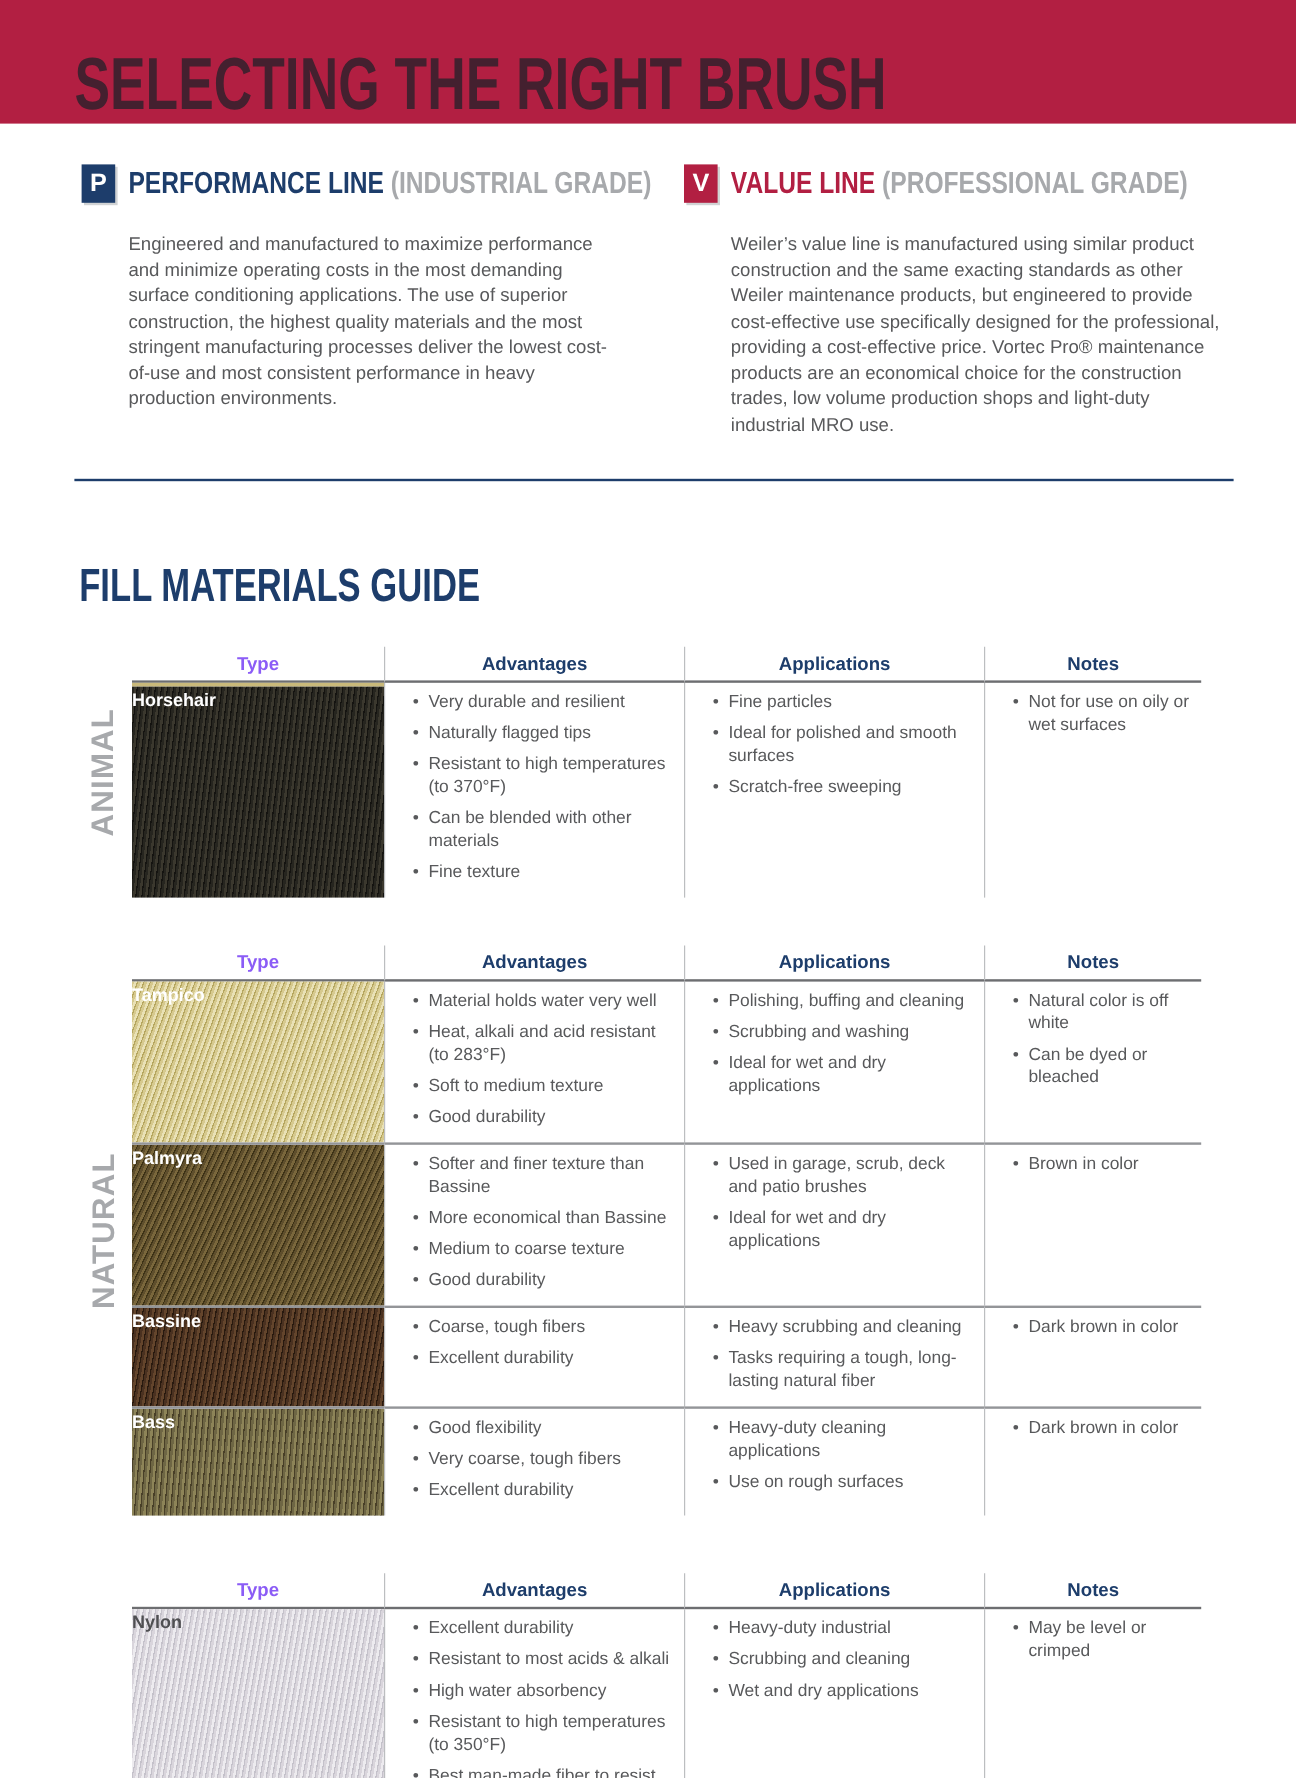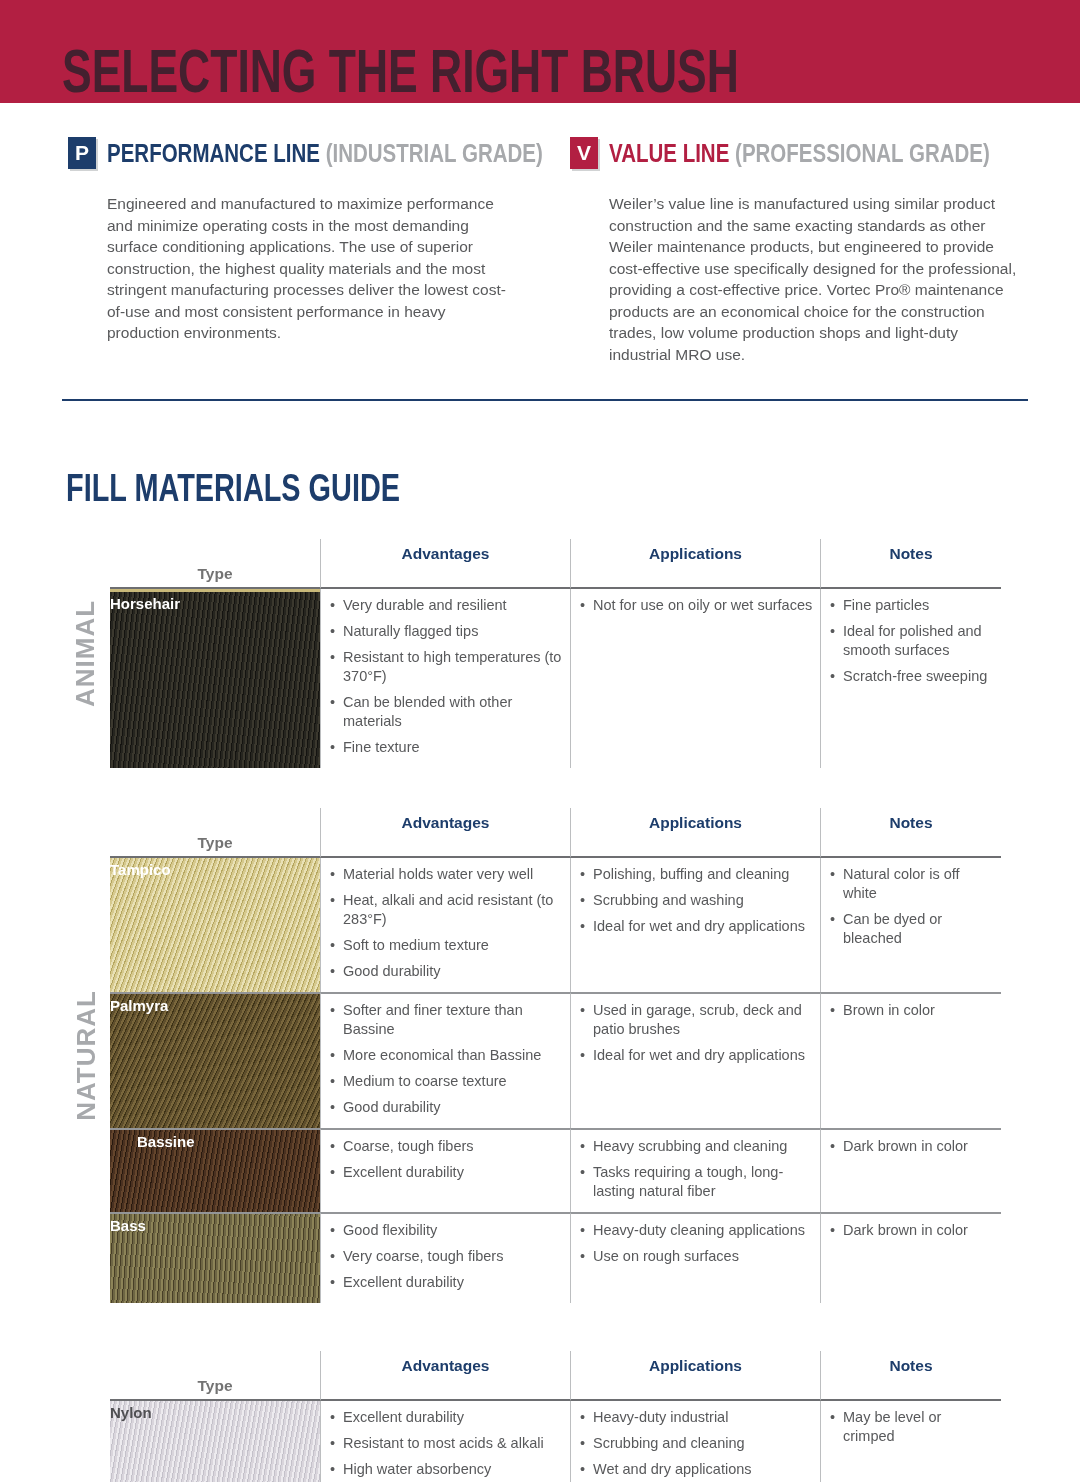--- a/index.html
+++ b/index.html
@@ -42,28 +42,28 @@
   .ftable { display:flex; margin-left:62px; }
   .ftable.animal { margin-top:30px; }
   .ftable.natural { margin-top:40px; }
   .ftable.synthetic { margin-top:48px; }
   .side { width:48px; display:flex; align-items:center; justify-content:center; }
   .side span { transform:rotate(-90deg); white-space:nowrap; font-weight:bold; font-size:26px;
     color:#a7a9ac; letter-spacing:1px; }
   .tgrid { display:grid; grid-template-columns:210px 250px 250px 181px; align-content:start; }
   .th { font-size:15.5px; font-weight:bold; color:#1d3d6b; text-align:center;
     padding:6px 0 4px 0; border-bottom:2px solid #6d6e71; }
-  .th.type { color:#737373;margin-top:20px; }
+  .th.type { color:#8b5cf6; }
   .bl { border-left:1px solid #bcbec0; }
   .rt { border-top:2px solid #939598; }
   .cell { min-height:10px; }
   .cell.img { position:relative; }
   .type-label { position:absolute; top:3px; left:0; right:0; text-align:left;
     font-size:15px; font-weight:bold; }
-  ul.list { list-style:none; padding:7px 6px 4px 9px; }
+  ul.list { list-style:none; padding:7px 6px 4px 23px; }
   ul.list li { position:relative; padding-left:13px; font-size:14.5px; line-height:19px;
     margin-bottom:7px; color:#58595b; }
   ul.list li::before { content:"•"; position:absolute; left:0; top:0; color:#58595b; }
 </style>
 </head>
 <body>
 
 <div class="page">
 
   <header class="banner">
@@ -105,26 +105,26 @@
         <span class="type-label" style="color: rgb(255, 255, 255);">Horsehair</span>
       </div>
       <ul class="cell list bl">
           <li>Very durable and resilient</li>
           <li>Naturally flagged tips</li>
           <li>Resistant to high temperatures (to 370°F)</li>
           <li>Can be blended with other materials</li>
           <li>Fine texture</li>
         </ul>
       <ul class="cell list bl">
-          <li>Not for use on oily or wet surfaces</li>
-        </ul>
-      <ul class="cell list bl">
           <li>Fine particles</li>
           <li>Ideal for polished and smooth surfaces</li>
           <li>Scratch-free sweeping</li>
+        </ul>
+      <ul class="cell list bl">
+          <li>Not for use on oily or wet surfaces</li>
         </ul>
     </div>
   </section>
 
   <section class="ftable natural">
     <div class="side">
         <span>NATURAL</span>
       </div>
     <div class="tgrid">
       <div class="th type">Type</div>
@@ -162,21 +162,21 @@
         </ul>
       <ul class="cell list bl rt">
           <li>Used in garage, scrub, deck and patio brushes</li>
           <li>Ideal for wet and dry applications</li>
         </ul>
       <ul class="cell list bl rt">
           <li>Brown in color</li>
         </ul>
 
       <div class="cell img rt" style="min-height: 62px; background: repeating-linear-gradient(100deg, rgb(74, 49, 32) 0px, rgb(74, 49, 32) 2px, rgb(100, 69, 44) 2px, rgb(100, 69, 44) 4px, rgb(40, 25, 14) 4px, rgb(40, 25, 14) 5px);">
-        <span class="type-label" style="color: rgb(255, 255, 255); margin-left: 27px;">Bassine</span>
+        <span class="type-label" style="color: rgb(255, 255, 255);">Bassine</span>
       </div>
       <ul class="cell list bl rt">
           <li>Coarse, tough fibers</li>
           <li>Excellent durability</li>
         </ul>
       <ul class="cell list bl rt">
           <li>Heavy scrubbing and cleaning</li>
           <li>Tasks requiring a tough, long-lasting natural fiber</li>
         </ul>
       <ul class="cell list bl rt">

